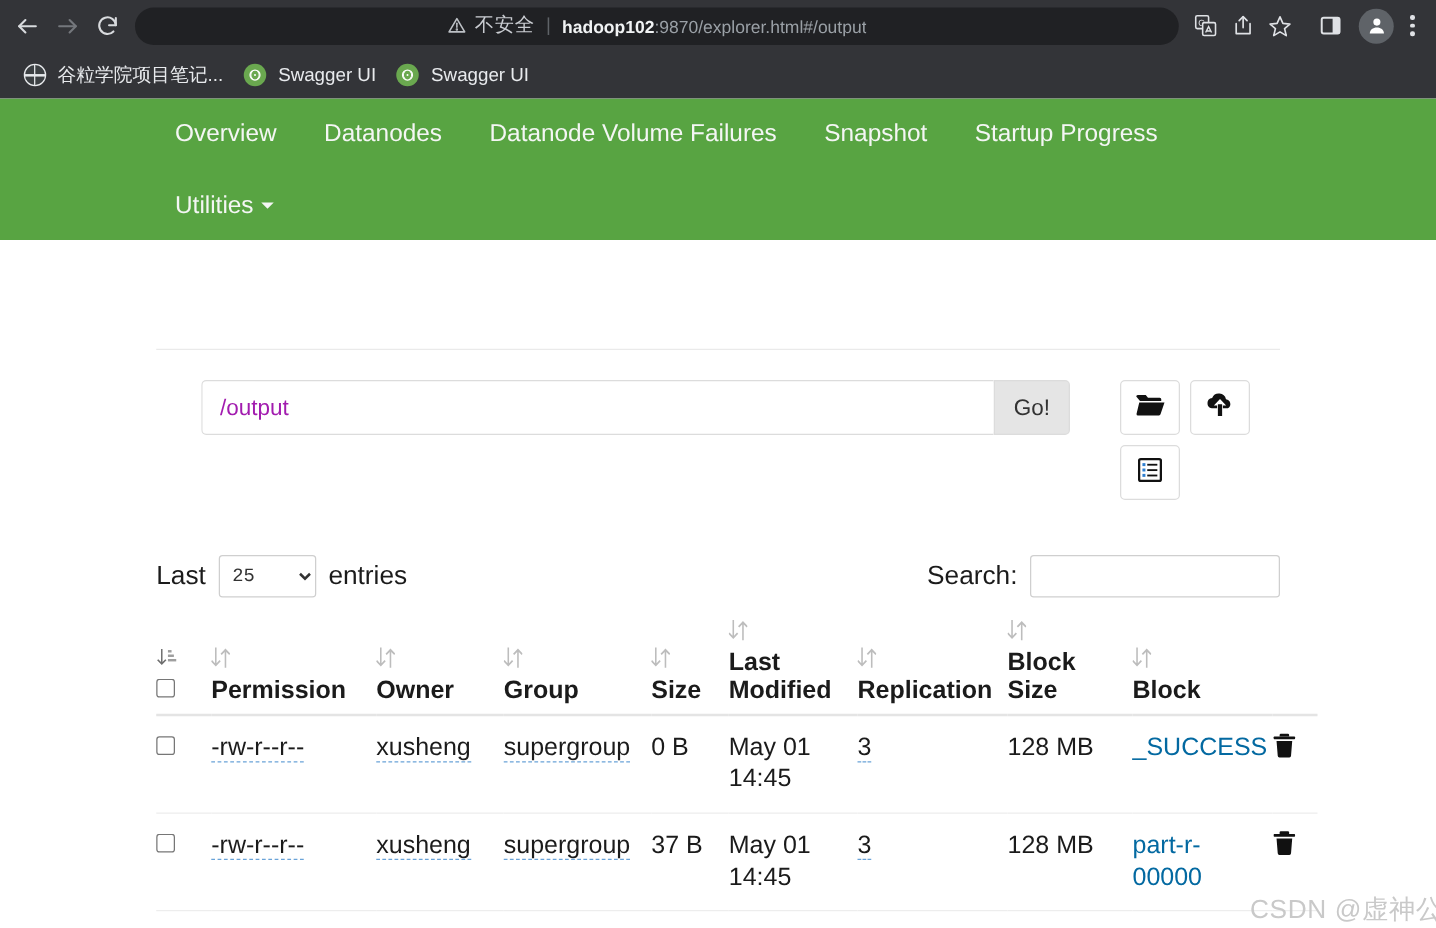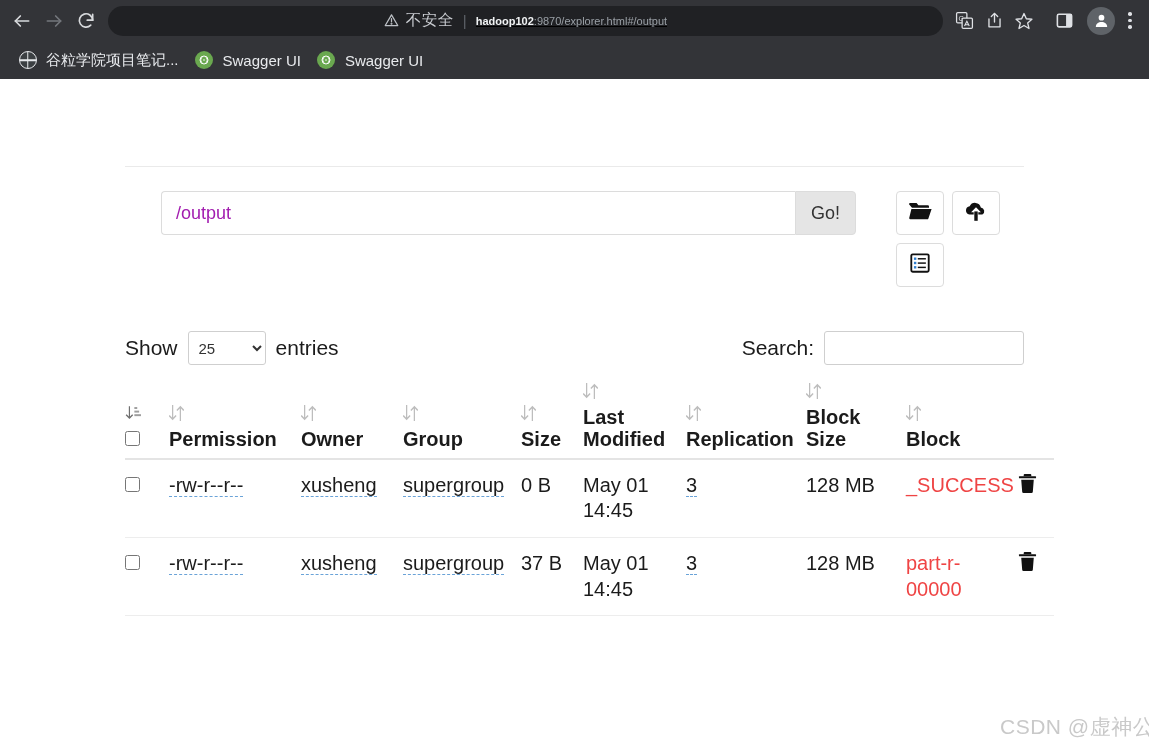--- a/index.html
+++ b/index.html
@@ -29,21 +29,21 @@
     display:flex; align-items:center; padding:0 12px 0 12px;
     min-width:0;
     justify-content:center;
   }
   .warn-icon { flex:0 0 auto; color:#bdc1c6; display:flex; align-items:center; margin-right:7px; }
   .warn-text {
     color:#c9ccd1; font-size:15.5px; white-space:nowrap;
     letter-spacing:.5px;
   }
   .omni-sep { color:#5f6368; margin:0 9px; font-size:15px; }
-  .url { font-size:11px; white-space:nowrap; overflow:hidden; text-overflow:ellipsis; min-width:0;text-decoration:underline; }
+  .url { font-size:14px; white-space:nowrap; overflow:hidden; text-overflow:ellipsis; min-width:0; }
   .url .host { color:#f1f3f4; font-weight:bold; }
   .url .rest { color:#9aa0a6; }
 
   .chrome-icons { display:flex; align-items:center; flex:0 0 auto; }
   .ci { width:30px; height:30px; display:flex; align-items:center; justify-content:center;
         color:#dfe1e5; cursor:pointer; }
   .ci.gap { margin-left:10px; }
   .avatar-btn {
     width:28px; height:28px; border-radius:50%; background:#5f6368;
     display:flex; align-items:center; justify-content:center; color:#fff; cursor:pointer;
@@ -116,21 +116,21 @@
   .icon-btn + .icon-btn { margin-left:8px; }
   .btn-row.second { margin-top:8px; }
 
   .ctrlrow { display:flex; align-items:center; justify-content:space-between; margin-top:44px; }
   .show-wrap { display:flex; align-items:center;
      font-family:"Liberation Sans Narrow","Liberation Sans", sans-serif;
      font-size:21px; color:#1b1b1b; }
   .show-wrap select {
     margin:0 10px; height:34px; width:78px; font-size:15px; padding:0 6px;
     border:1px solid #cfcfcf; border-radius:3px; background:#fff; color:#333;
-    font-family:Liberation Sans, sans-serif;
+    font-family:Liberation Mono, monospace;
   }
   .search-wrap { display:flex; align-items:center;
      font-family:"Liberation Sans Narrow","Liberation Sans", sans-serif;
      font-size:21px; color:#1b1b1b; }
   .search-wrap input {
     margin-left:10px; width:200px; height:34px; border:1px solid #cfcfcf; border-radius:3px;
     padding:0 8px; font-size:15px; outline:none;
   }
 
   table.ftable { width:100%; border-collapse:collapse; margin-top:17px; table-layout:fixed; }
@@ -142,21 +142,21 @@
     line-height:1.12;
   }
   .sort-ico { display:block; height:22px; margin-bottom:2px; }
   table.ftable td {
     padding:13px 4px 13px 0; border-bottom:1px solid #ededed;
     font-family:"Liberation Sans Narrow","Liberation Sans", sans-serif;
     font-size:20px; color:#1b1b1b; vertical-align:top; line-height:1.28;
   }
   .ed { border-bottom:1px dashed #6aa3d8; color:#1b1b1b; cursor:pointer; }
   .num-link { color:#1b1b1b; border-bottom:1px dashed #6aa3d8; cursor:pointer; }
-  a.fname { color:#ef4444; text-decoration:none; cursor:pointer; }
+  a.fname { color:#0369a1; text-decoration:none; cursor:pointer; }
   .cb { width:15px; height:15px; margin:0; cursor:pointer; }
   .trash { color:#1b1b1b; cursor:pointer; }
 
   .c-cb    { width:44px; }
   .c-perm  { width:132px; }
   .c-owner { width:102px; }
   .c-group { width:118px; }
   .c-size  { width:62px; }
   .c-mod   { width:103px; }
   .c-repl  { width:120px; }
@@ -278,20 +278,32 @@
             </svg>
           </span>
       </span>
       <span class="bm-label">Swagger UI</span>
     </div>
   </div>
 </div>
 
 <div class="page">
 
+  <div class="navbar">
+    <div class="navrow first">
+      <a class="navlink">Overview</a>
+      <a class="navlink">Datanodes</a>
+      <a class="navlink">Datanode Volume Failures</a>
+      <a class="navlink">Snapshot</a>
+      <a class="navlink">Startup Progress</a>
+    </div>
+    <div class="navrow second">
+      <a class="navlink"><span>Utilities</span><span class="caret"></span></a>
+    </div>
+  </div>
 
   <div class="container">
     <div class="hr"></div>
 
     <div class="pathrow">
       <div class="input-group">
         <input class="path-input" type="text" value="/output" style="">
         <button class="go-btn">Go!</button>
       </div>
       <div class="btn-area">
@@ -326,21 +338,21 @@
                   <rect x="9.6" y="16" width="8.8" height="1.6" fill="#111"></rect>
                 </svg>
             </span>
           </div>
         </div>
       </div>
     </div>
 
     <div class="ctrlrow">
       <div class="show-wrap">
-        <span>Show</span>
+        <span>Last</span>
         <select>
           <option>25</option>
           <option>50</option>
           <option>100</option>
         </select>
         <span>entries</span>
       </div>
       <div class="search-wrap">
         <span>Search:</span>
         <input type="text" placeholder="" style="">

